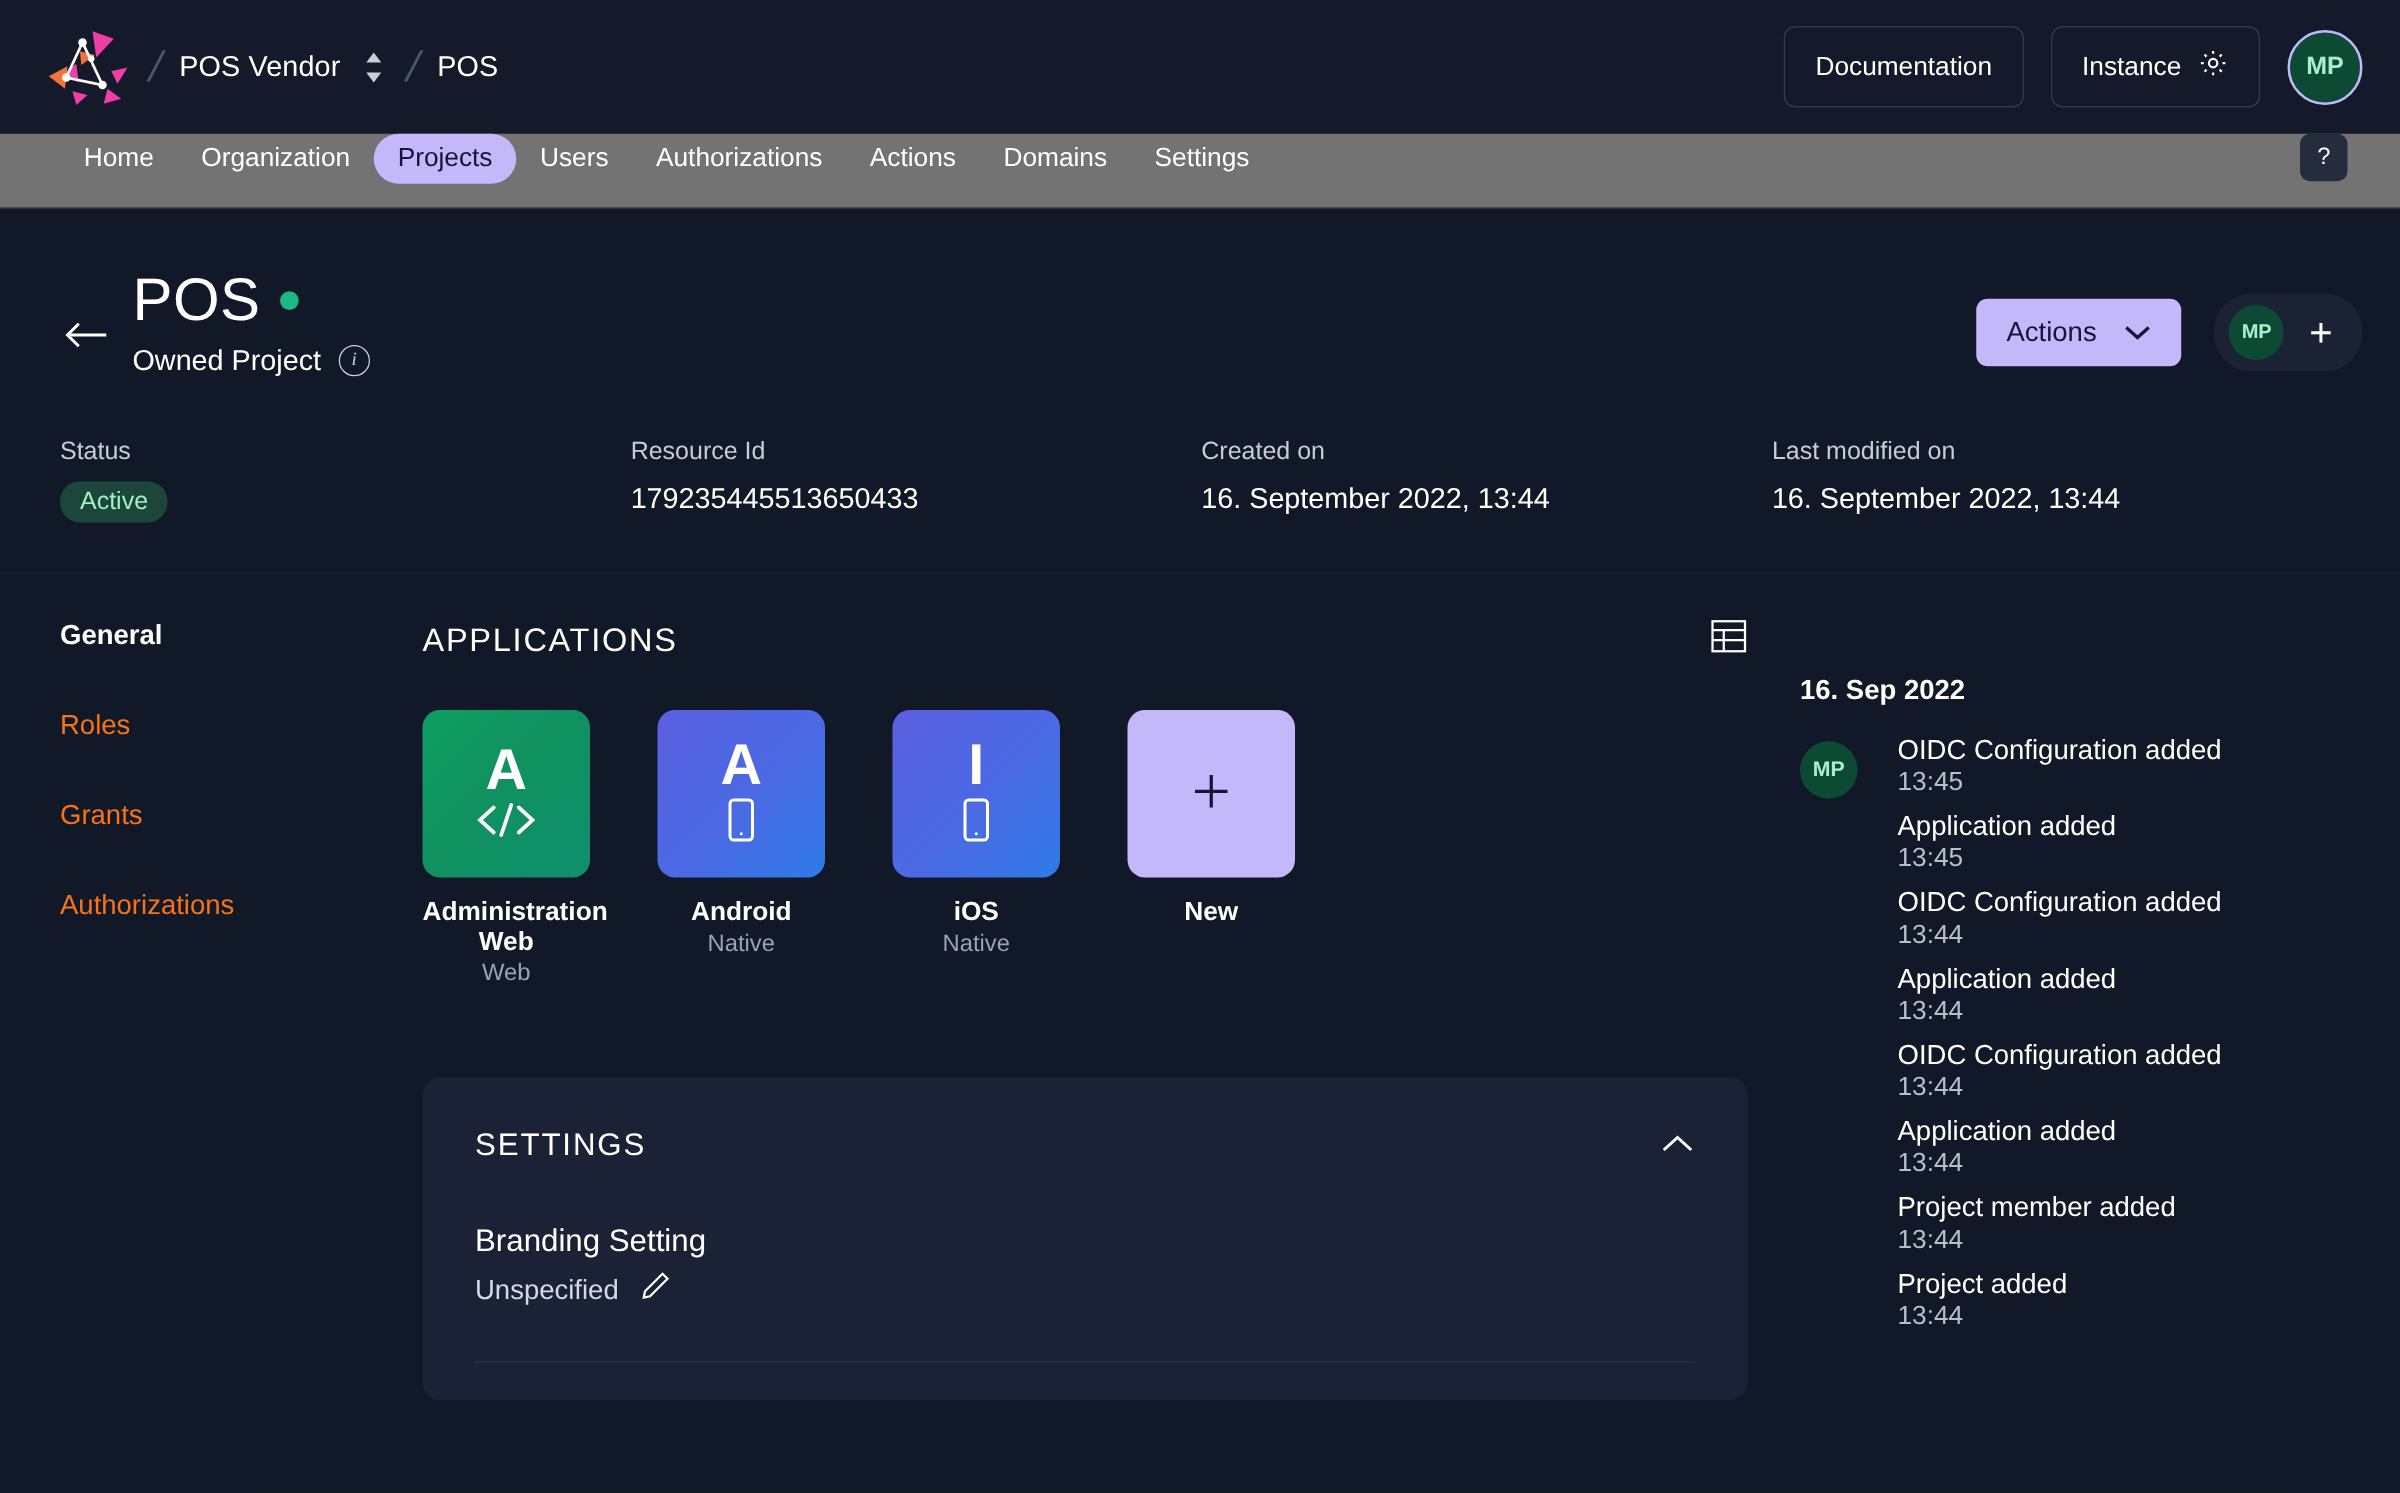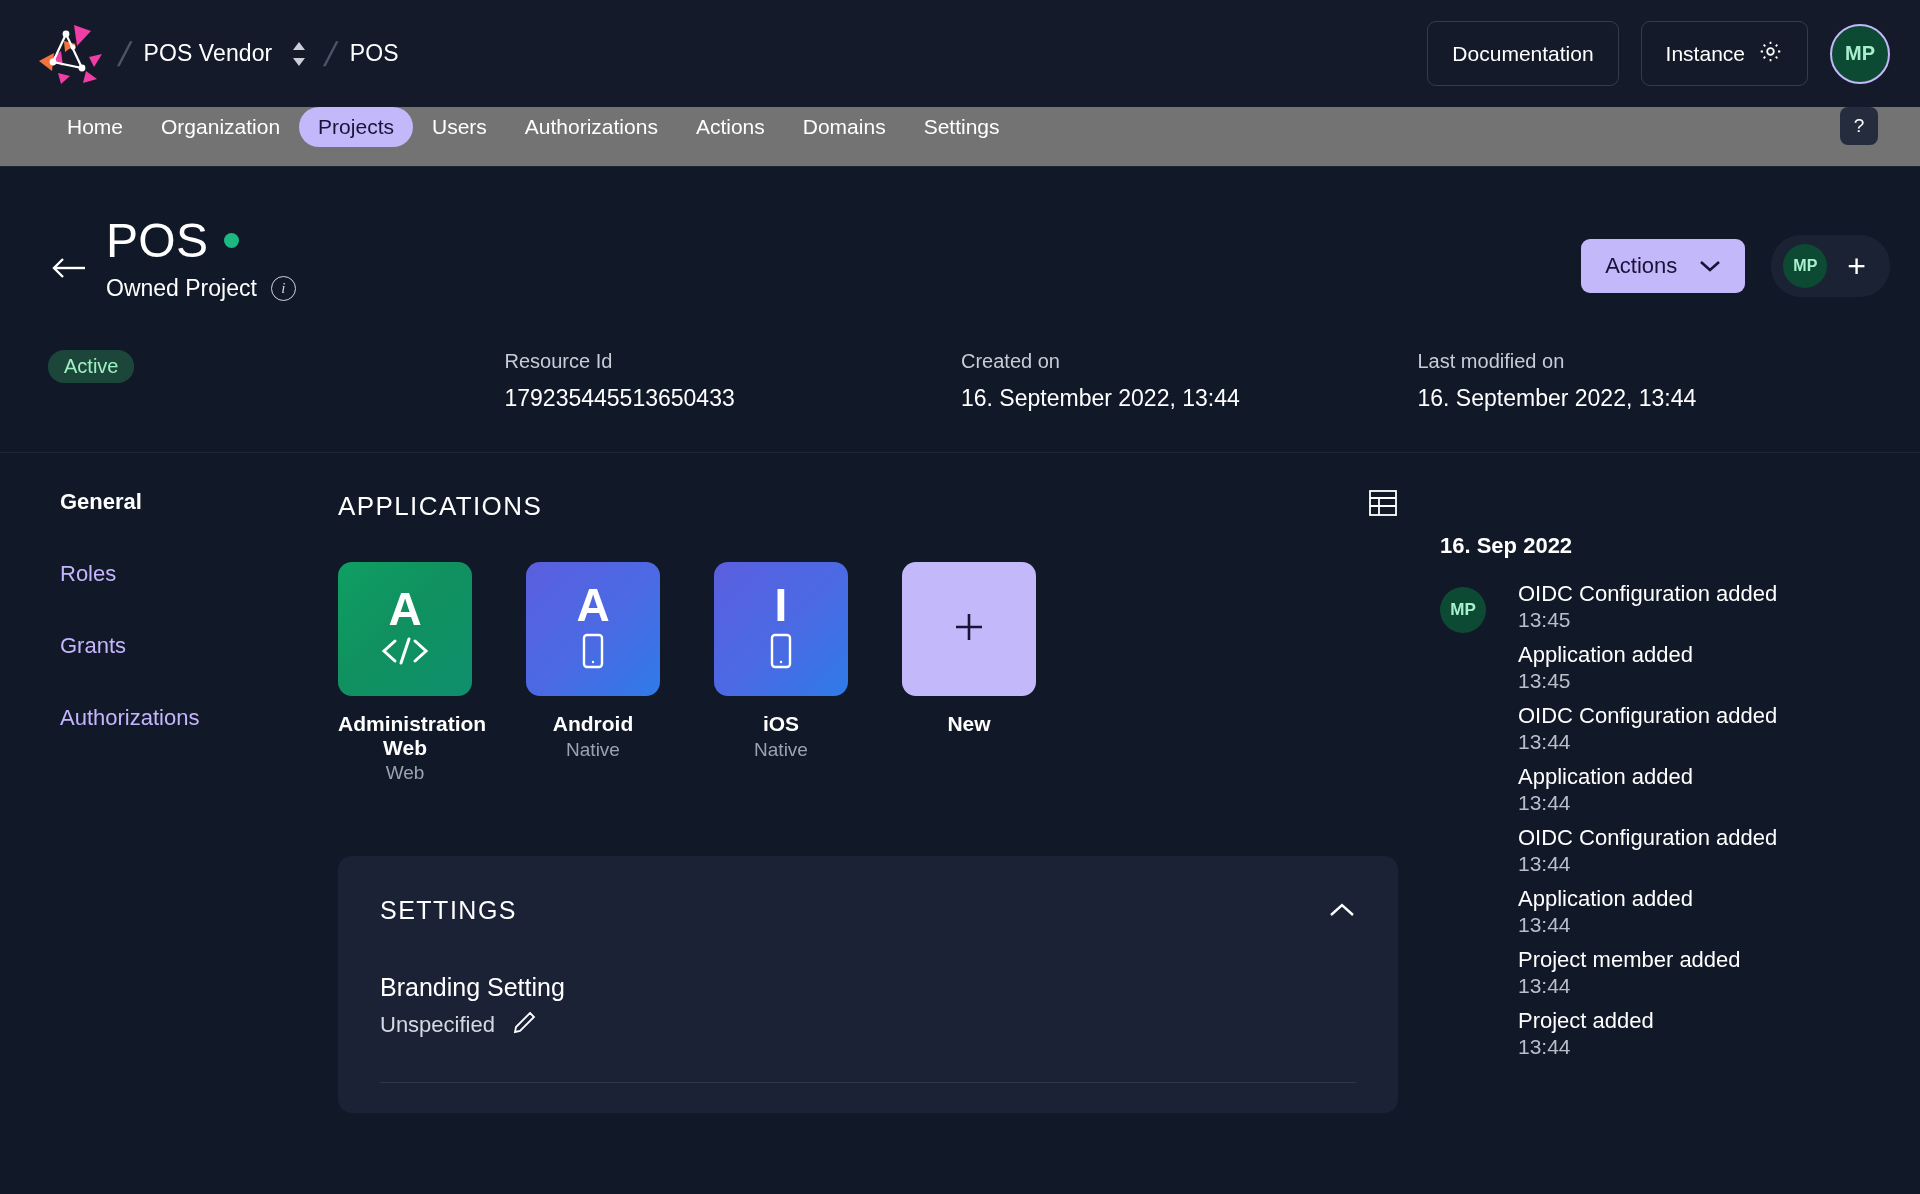--- a/index.html
+++ b/index.html
@@ -117,23 +117,23 @@
   .meta-col { width: 460px; }
   .meta-label { font-size: 20px; color: #c7ccd6; margin-bottom: 12px; }
   .meta-value { font-size: 23px; color: #ffffff; }
   .badge-active {
     display: inline-block; background: #1d463a; color: #9ff0c4;
     border-radius: 16px; padding: 5px 16px; font-size: 20px;
   }
 
   
   .body-grid { display: flex; padding: 36px 0 0 0; }
-  .side-nav { width: 320px; padding-left: 60px; flex: 0 0 auto; }
+  .side-nav { width: 320px; padding-left: 48px; flex: 0 0 auto; }
   .side-item {
-    font-size: 22px; color: #c4b5fd; margin-bottom: 46px; cursor: pointer;
+    font-size: 22px; color: #f97316; margin-bottom: 46px; cursor: pointer;
   }
   .side-item.active { color: #ffffff; font-weight: bold; }
 
   .center-col { flex: 1 1 auto; padding-right: 42px; min-width: 0; }
   .section-head {
     display: flex; align-items: center;
     letter-spacing: 1.4px; font-size: 26px; color: #ffffff;
     padding-left: 18px;
   }
   .table-icon { margin-left: auto; cursor: pointer; }
@@ -285,20 +285,21 @@
           <span>MP</span>
         </div>
         <span class="plus-glyph">+</span>
       </div>
     </div>
   </div>
 </div>
 
 <div class="meta-row">
   <div class="meta-col">
+    <div class="meta-label">Status</div>
     <div class="badge-active">Active</div>
   </div>
   <div class="meta-col">
     <div class="meta-label">Resource Id</div>
     <div class="meta-value">179235445513650433</div>
   </div>
   <div class="meta-col">
     <div class="meta-label">Created on</div>
     <div class="meta-value">16. September 2022, 13:44</div>
   </div>

